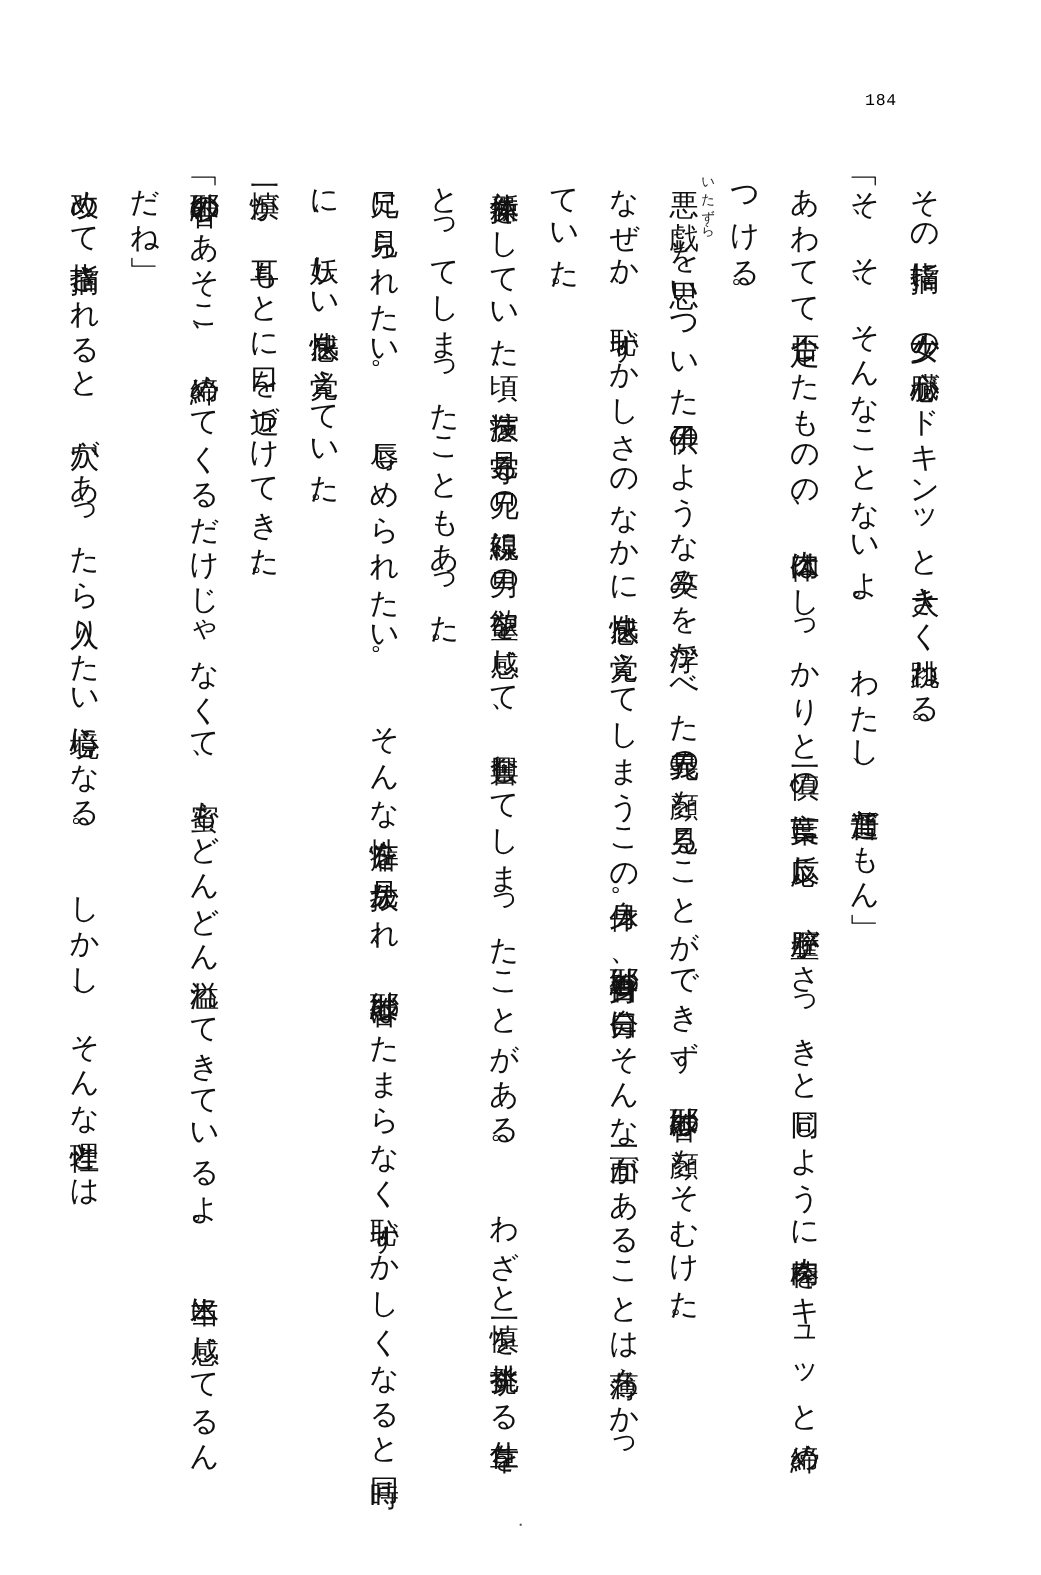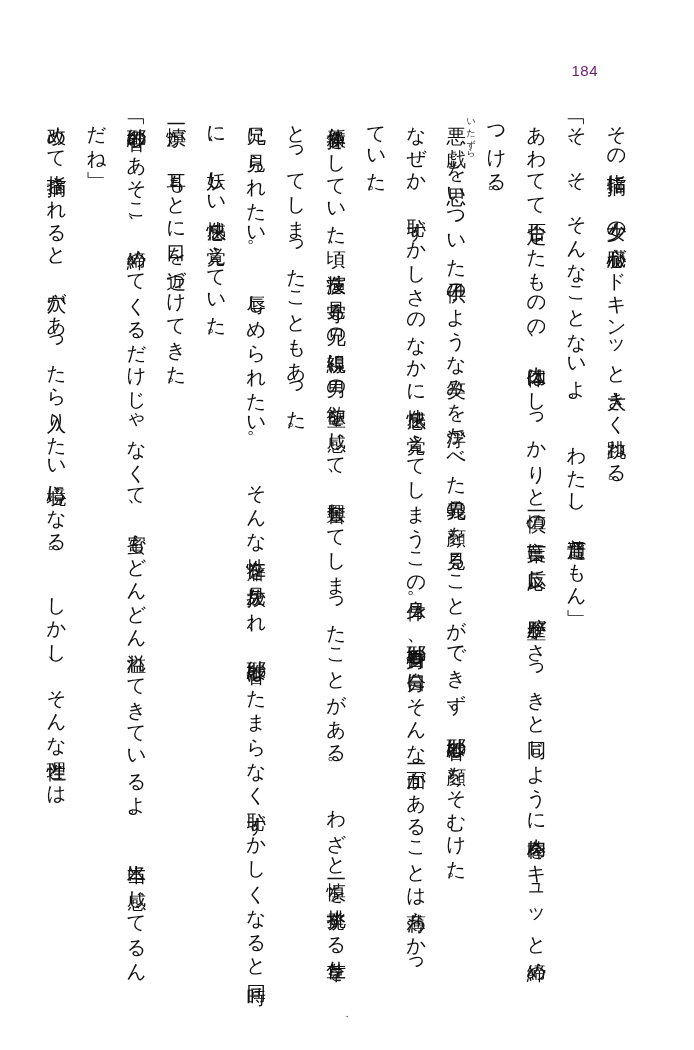--- a/index.html
+++ b/index.html
@@ -18,24 +18,24 @@
   .page {
     position: relative;
     width: 694px;
     height: 1050px;
     box-sizing: border-box;
   }
   .page-number {
     position: absolute;
     top: 62px;
     right: 96px;
-    font-size: 15px;
+    font-size: 11px;
     letter-spacing: 0.5px;
-    font-family: Liberation Sans, sans-serif;
-    color: #701a75;
+    font-family: Liberation Mono, monospace;
+    color: #000000;
   }
   .body-text {
     position: absolute;
     top: 112px;
     right: 58px;
     left: 58px;
     height: 860px;
     writing-mode: vertical-rl;
     text-orientation: upright;
     font-size: 19.5px;

